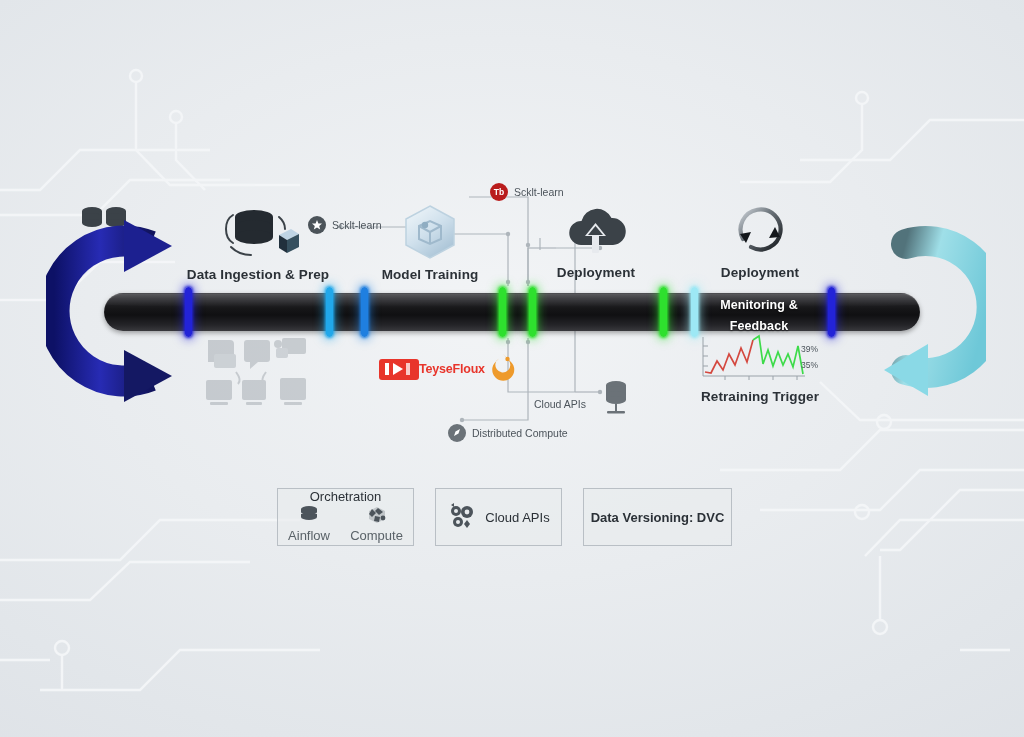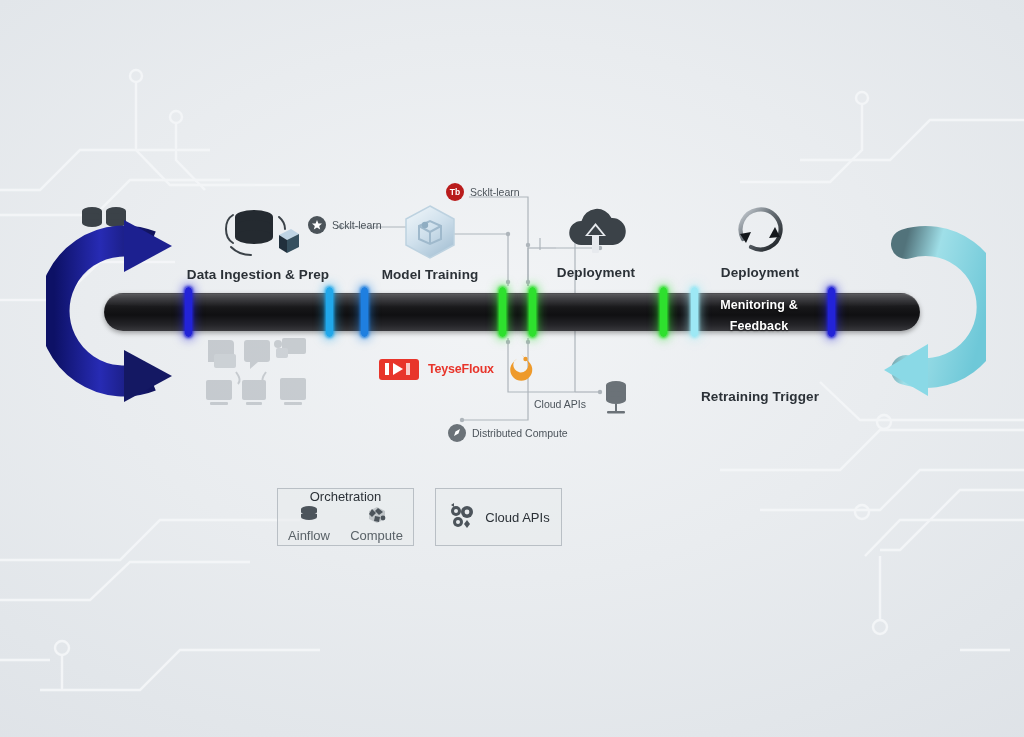--- a/index.html
+++ b/index.html
@@ -55,21 +55,21 @@
   .chip-text{font-size:10.5px;color:#4c545b;white-space:nowrap;}
   .badge{
     width:18px;height:18px;border-radius:50%;display:flex;align-items:center;justify-content:center;
     font-size:8px;color:#fff;font-weight:bold;flex:none;
   }
 
   
   .faded{position:absolute;opacity:.33;}
 
   
-  .logorow{position:absolute;left:362px;top:352px;display:flex;align-items:center;gap:9px;padding-left:17px;}
+  .logorow{position:absolute;left:362px;top:352px;display:flex;align-items:center;gap:0;padding-left:17px;}
   .tf-logo{
     display:flex;align-items:center;gap:4px;background:#e8352b;border-radius:3px;
     padding:3px 5px;height:15px;
   }
   .tf-word{font-size:12.5px;font-weight:bold;color:#e8352b;letter-spacing:-.2px;}
 
   
   .chartbox{position:absolute;left:697px;top:334px;width:126px;height:48px;}
   .pct{position:absolute;font-size:8.5px;color:#4c545b;}
 
@@ -291,21 +291,21 @@
   <div class="chip" style="left:308px;top:216px;">
     <span class="badge" style="background:#4b5359;">
       <svg width="12" height="12" viewBox="0 0 12 12">
           <path d="M6 1 L7.4 4.4 L11 4.6 L8.2 6.9 L9.2 10.4 L6 8.5 L2.8 10.4 L3.8 6.9 L1 4.6 L4.6 4.4 Z" fill="#fff"></path>
         </svg>
     </span>
     <span class="chip-text">Scklt-learn</span>
   </div>
 
   <div class="chip" style="left:446px;top:183px;">
-    <span class="badge" style="background:#b91c1c;font-size:8.5px;">Tb</span>
+    <span class="badge" style="background:#b91c1c;font-size:8.5px;margin-left:44px;">Tb</span>
     <span class="chip-text">Scklt-learn</span>
   </div>
 
   <div class="chip" style="left:416px;top:424px;padding-left:32px;">
     <span class="badge" style="background:#6b7278;">
       <svg width="12" height="12" viewBox="0 0 12 12">
           <path d="M3 9 L7.5 6.5 L9 2 L4.5 4.5 Z" fill="#fff"></path>
         </svg>
     </span>
     <span class="chip-text">Distributed Compute</span>
@@ -366,20 +366,33 @@
     </span>
     <span class="tf-word">TeyseFloux</span>
     <span style="margin-left:4px;">
       <svg width="28" height="30" viewBox="0 0 28 30">
         <path d="M14 2 L22 10 a11 11 0 1 1 -15.5 0 L10 6.5 a7.5 7.5 0 1 0 9 1 Z" fill="#ee9a2b"></path>
         <circle cx="18.5" cy="7" r="2.2" fill="#ee9a2b"></circle>
       </svg>
     </span>
   </div>
 
+  <div class="chartbox">
+    <svg width="126" height="48" viewBox="0 0 126 48">
+      <g stroke="#9aa2a9" stroke-width="1" fill="none">
+        <path d="M6 3 L6 42 L108 42"></path>
+        <path d="M6 12 L11 12 M6 22 L11 22 M6 32 L11 32"></path>
+        <path d="M28 42 L28 46 M52 42 L52 46 M76 42 L76 46 M100 42 L100 46"></path>
+      </g>
+      <polyline points="8,38 14,39 20,27 26,36 32,20 38,31 44,14 50,28 56,6" fill="none" stroke="#d4483f" stroke-width="1.7"></polyline>
+      <polyline points="56,6 62,2 66,30 71,16 76,32 81,18 86,31 91,20 96,33 101,12 106,40" fill="none" stroke="#3ddb4a" stroke-width="1.7"></polyline>
+    </svg>
+    <span class="pct" style="left:104px;top:10px;">39%</span>
+    <span class="pct" style="left:104px;top:26px;">35%</span>
+  </div>
   <div class="node-label" style="position:absolute;left:700px;top:389px;width:120px;text-align:center;">Retraining Trigger</div>
 
   <div class="bbox" style="left:277px;top:488px;width:137px;height:58px;">
     <div class="bbox-title" style="margin-top:0;">Orchetration</div>
     <div style="display:flex;justify-content:space-around;align-items:flex-end;margin-top:2px;">
       <div style="text-align:center;">
         <svg width="22" height="18" viewBox="0 0 22 18">
           <g fill="#4c545b">
             <ellipse cx="11" cy="3" rx="8" ry="3"></ellipse>
               <rect x="3" y="3" width="16" height="3"></rect>
@@ -414,14 +427,17 @@
           <circle cx="20" cy="9" r="2.4" fill="#e8ebee"></circle>
         <circle cx="11" cy="19" r="5"></circle>
           <circle cx="11" cy="19" r="2" fill="#e8ebee"></circle>
         <path d="M20 17 l3 4 l-3 4 l-3 -4 Z"></path>
         <path d="M4 2 l3 -2 l0 4 Z"></path>
       </g>
     </svg>
     <span class="bbox-title">Cloud APIs</span>
   </div>
 
+  <div class="bbox" style="left:583px;top:488px;width:149px;height:58px;display:flex;align-items:center;justify-content:center;">
+    <span class="bbox-title" style="font-weight:bold;">Data Versioning: DVC</span>
+  </div>
 
 </div>
 
 </body></html>

